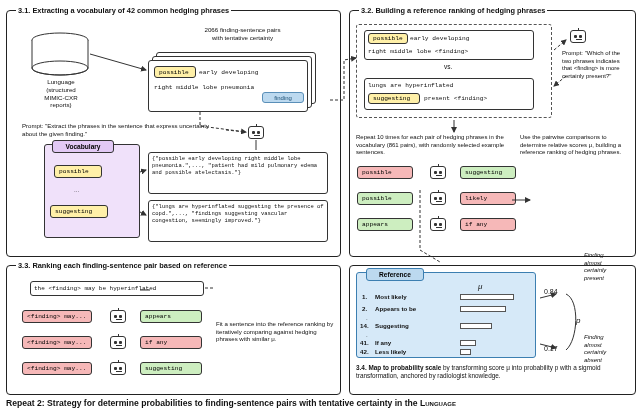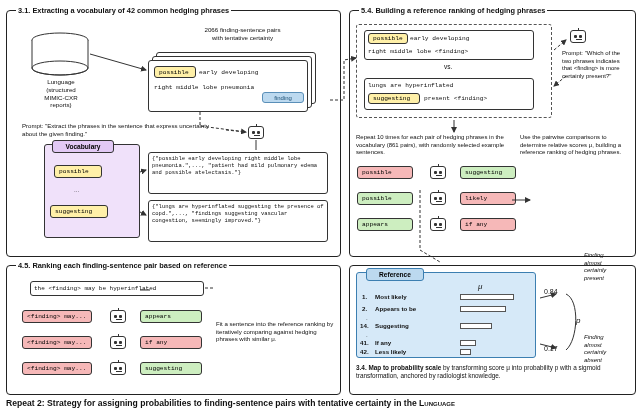--- a/index.html
+++ b/index.html
@@ -78,21 +78,21 @@
   <div class="pill" style="left:50px; top:205px; width:58px; height:13px; background:#fff0a8;">
     <span>suggesting</span>
   </div>
 
   <div class="box" style="left:148px; top:152px; width:180px; height:42px; background:#fff;"></div>
   <div class="txt mono" style="left:152px; top:156px; width:172px; font-size:5.5px;">{"possible early developing right middle lobe pneumonia.",..., "patient had mild pulmonary edema and possible atelectasis."}</div>
   <div class="box" style="left:148px; top:200px; width:180px; height:42px; background:#fff;"></div>
   <div class="txt mono" style="left:152px; top:204px; width:172px; font-size:5.5px;">{"lungs are hyperinflated suggesting the presence of copd.",..., "findings suggesting vascular congestion, seemingly improved."}</div>
 
   <div class="panel" style="left:349px; top:10px; width:285px; height:245px;"></div>
-  <div class="panel-title" style="left:359px; top:6px;">5.4. Building a reference ranking of hedging phrases</div>
+  <div class="panel-title" style="left:359px; top:6px;">3.2. Building a reference ranking of hedging phrases</div>
 
   <div class="box dash" style="left:356px; top:24px; width:196px; height:94px; border-color:#555;"></div>
 
   <div class="box" style="left:364px; top:30px; width:170px; height:30px; background:#fff;"></div>
   <div class="pill" style="left:368px; top:33px; width:40px; height:11px; background:#fff0a8;">
     <span>possible</span>
   </div>
   <div class="txt mono" style="left:410px; top:35px;">early developing</div>
   <div class="txt mono" style="left:368px; top:48px;">right middle lobe &lt;finding&gt;</div>
 
@@ -141,21 +141,21 @@
   </div>
   <div class="robot" style="left:430px; top:218px;">
       <u></u>
       <i></i>
     </div>
   <div class="pill" style="left:460px; top:218px; width:56px; height:13px; background:#f6b8b8;">
     <span>if any</span>
   </div>
 
   <div class="panel" style="left:6px; top:265px; width:333px; height:128px;"></div>
-  <div class="panel-title" style="left:16px; top:261px;">4.5. Ranking each finding-sentence pair based on reference</div>
+  <div class="panel-title" style="left:16px; top:261px;">3.3. Ranking each finding-sentence pair based on reference</div>
 
   <div class="box" style="left:30px; top:281px; width:174px; height:15px; background:#fff;"></div>
   <div class="txt mono" style="left:34px; top:285px; font-size:6px;">the &lt;finding&gt; may be hyperinflated</div>
 
   <div class="pill" style="left:22px; top:310px; width:70px; height:13px; background:#f6b8b8;">
     <span>&lt;finding&gt; may...</span>
   </div>
   <div class="robot" style="left:110px; top:310px;">
       <u></u>
       <i></i>
@@ -259,16 +259,16 @@
     <path d="M140,290 L150,290" stroke="#333" stroke-width="1" fill="none"></path>
     <path d="M205,288 L215,288" stroke="#333" stroke-width="1" fill="none" stroke-dasharray="3,2"></path>
     <path d="M420,190 L420,250 L440,262" stroke="#333" stroke-width="1" fill="none" stroke-dasharray="3,2"></path>
     <path d="M540,298 L556,294" stroke="#333" stroke-width="1" fill="none" marker-end="url(#ah)"></path>
     <path d="M540,344 L556,348" stroke="#333" stroke-width="1" fill="none" marker-end="url(#ah)"></path>
     <path d="M566,294 C580,300 578,340 566,350" stroke="#333" stroke-width="1" fill="none"></path>
   </svg>
 
   <div class="caption">
     <span>Repeat 2:</span>
-    <span>Strategy for assigning probabilities to finding-sentence pairs with tentative certainty in the </span><span class="smallcap">Lunguage</span>
+    <span>Strategy for determine probabilities to finding-sentence pairs with tentative certainty in the </span><span class="smallcap">Lunguage</span>
   </div>
 
 </div>
 
 </body></html>

